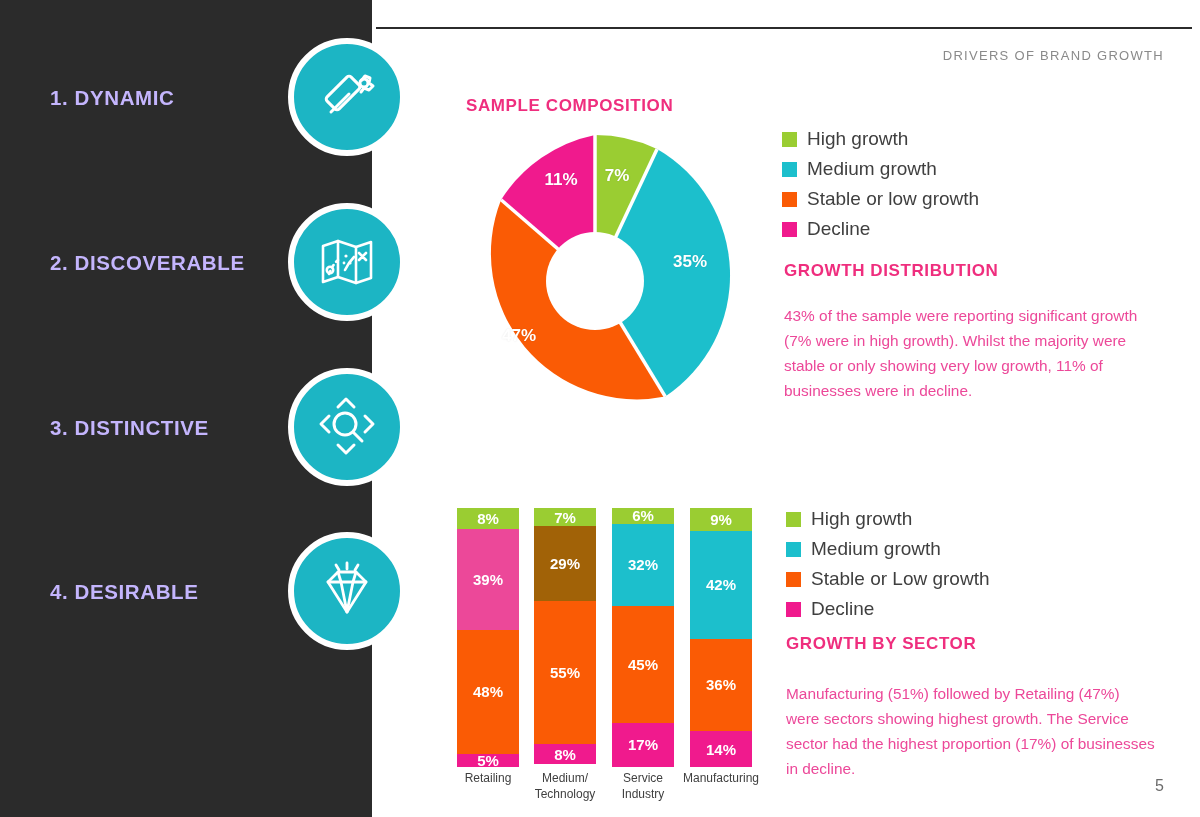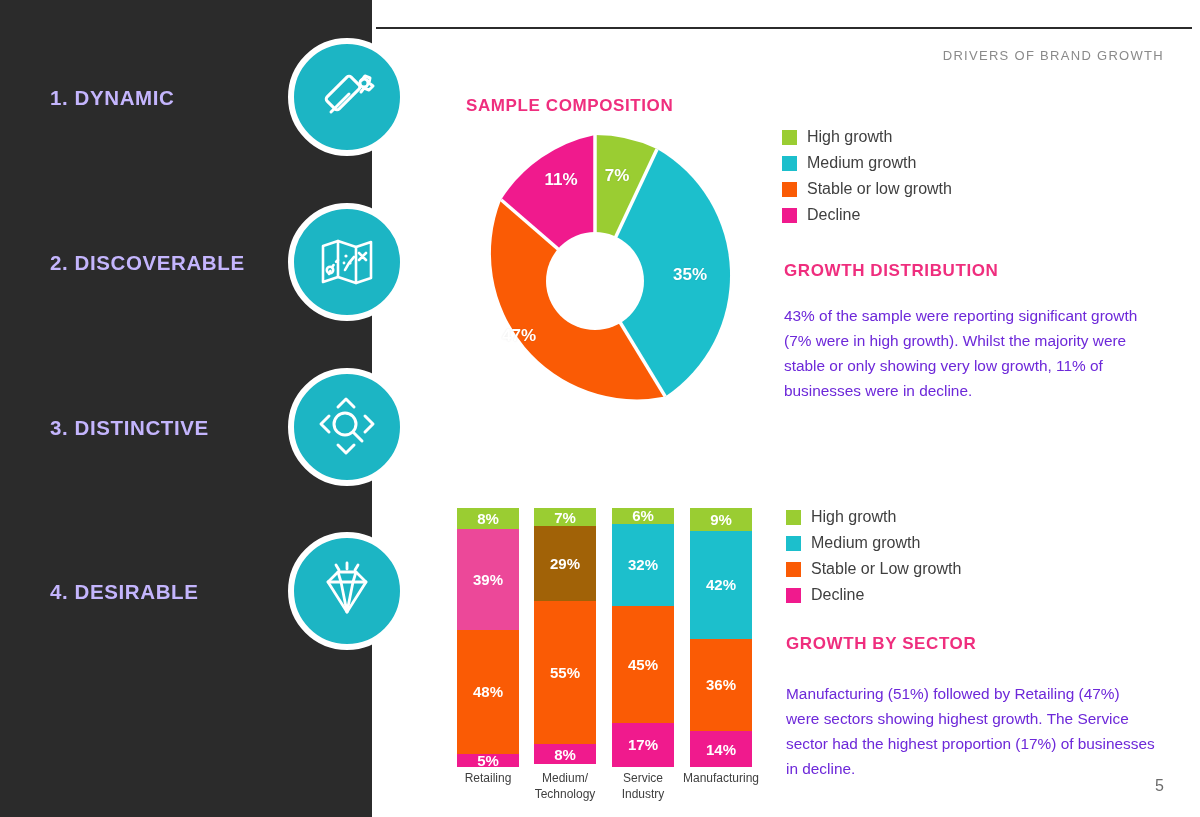--- a/index.html
+++ b/index.html
@@ -89,21 +89,21 @@
   .section-heading {
     position: absolute;
     color: #ef2e7e;
     font-size: 17px;
     font-weight: bold;
     letter-spacing: 0.6px;
     white-space: nowrap;
   }
   .body-copy {
     position: absolute;
-    color: #6d28d9;
+    color: #ec4899;
     font-size: 15.4px;
     line-height: 25px;
     width: 370px;
   }
 
   
   #donut-title { left: 94px; top: 96px; }
   #donut-wrap {
     position: absolute;
     left: 73px; top: 131px;
@@ -125,21 +125,21 @@
     display: flex;
     align-items: center;
     margin-bottom: 8px;
   }
   .legend-swatch {
     width: 15px; height: 15px;
     margin-right: 10px;
     flex: none;
   }
   .legend-text {
-    font-size: 16px;
+    font-size: 19px;
     color: #3f3f3f;
     white-space: nowrap;
   }
   #donut-legend { left: 410px; top: 128px; }
   #bars-legend  { left: 414px; top: 508px; }
 
   #growth-distribution-heading { left: 412px; top: 261px; }
   #growth-distribution-text    { left: 412px; top: 303px; }
   #growth-sector-heading       { left: 414px; top: 634px; }
   #growth-sector-text          { left: 414px; top: 681px; }
@@ -279,21 +279,21 @@
 
         <g stroke="#ffffff" stroke-width="3.5">
           <line x1="150" y1="150" x2="150" y2="4"></line>
           <line x1="150" y1="150" x2="212.1" y2="17.9"></line>
           <line x1="150" y1="150" x2="220.3" y2="265.6"></line>
           <line x1="150" y1="150" x2="56.1" y2="68.8"></line>
         </g>
         <circle cx="150" cy="150" r="49" fill="#ffffff"></circle>
       </svg>
       <div class="slice-label" style="left:172px; top:45px;">7%</div>
-      <div class="slice-label" style="left:245px; top:144px;">35%</div>
+      <div class="slice-label" style="left:245px; top:131px;">35%</div>
       <div class="slice-label" style="left:74px;  top:205px;">47%</div>
       <div class="slice-label" style="left:116px; top:49px;">11%</div>
     </div>
 
     <div class="legend" id="donut-legend">
       <div class="legend-row">
         <span class="legend-swatch" style="background:#9ACD32"></span>
         <span class="legend-text">High growth</span>
       </div>
       <div class="legend-row">

